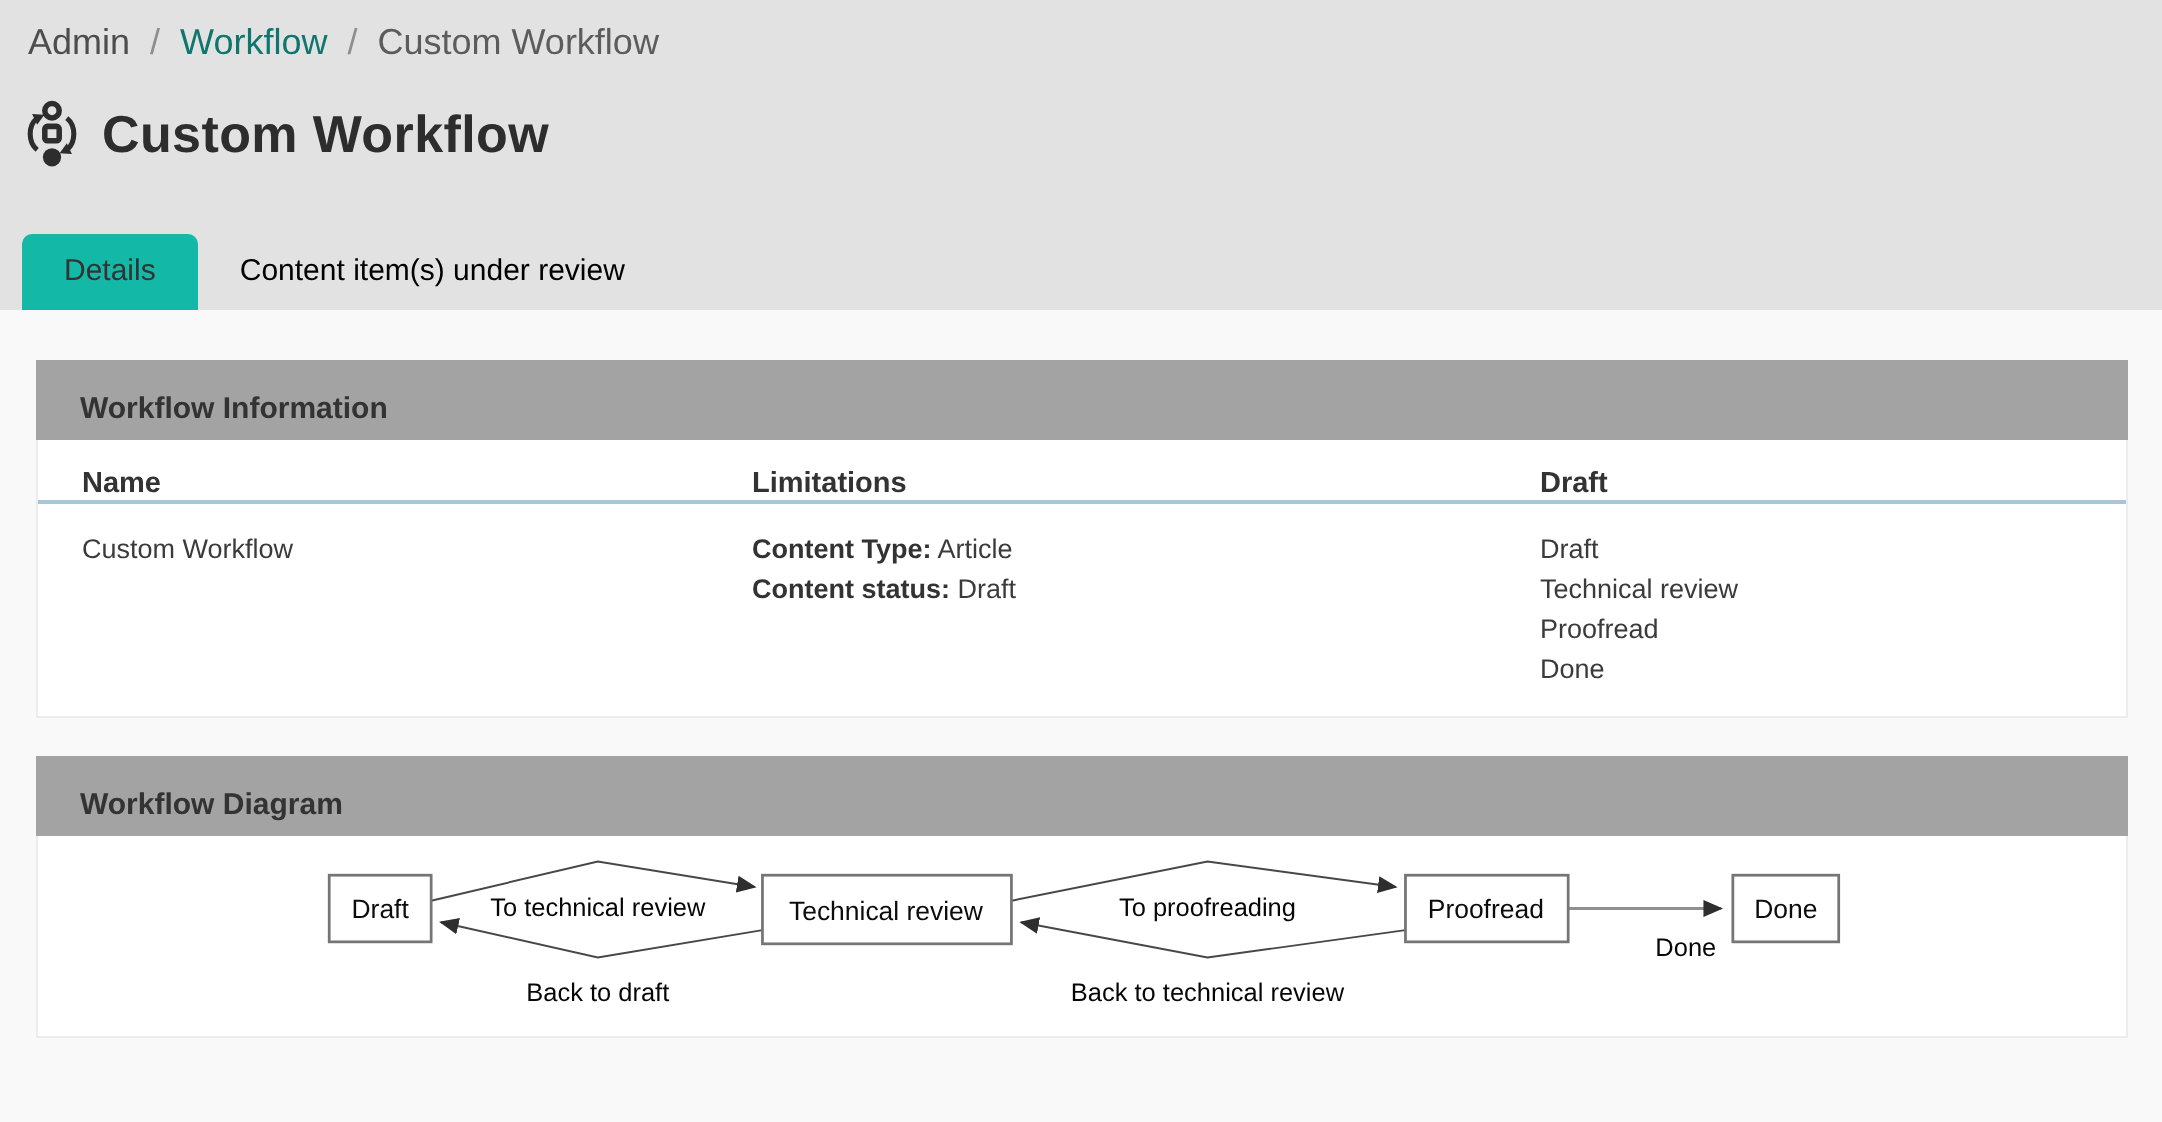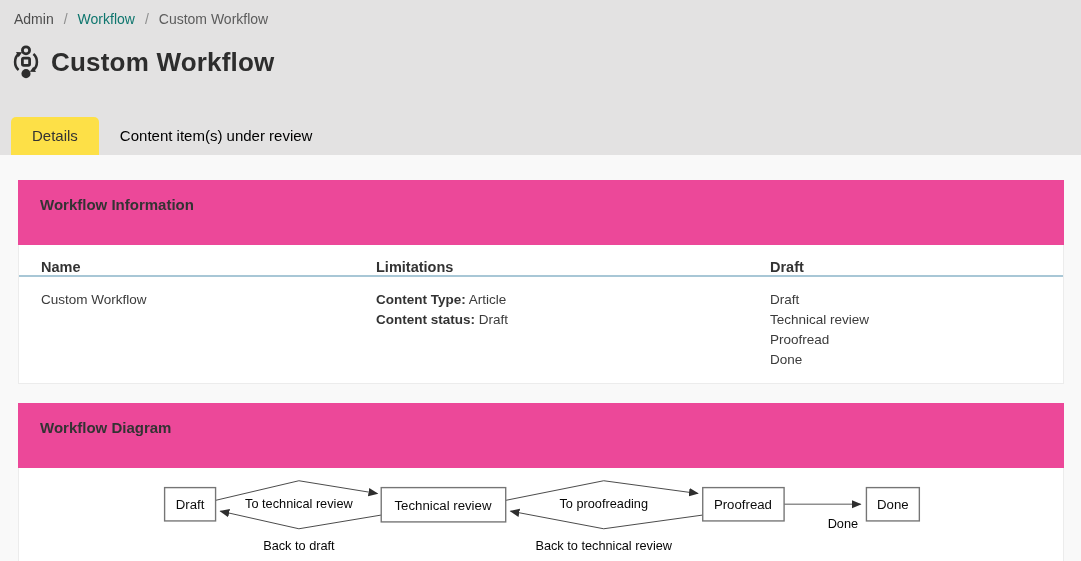--- a/index.html
+++ b/index.html
@@ -14,47 +14,47 @@
 
   
   .topbar {
     background:#e3e2e2;
     height:155px;
     position:relative;
     padding:11px 0 0 14px;
   }
   .breadcrumb {
     display:flex; align-items:center; gap:10px;
-    font-size:14px; color:#4d4d4d;
+    font-size:18px; color:#4d4d4d;
   }
   .breadcrumb .sep { color:#8e8e8e; }
   .breadcrumb .link { color:#0f766e; text-decoration:none; cursor:pointer; }
   .breadcrumb .current { color:#5c5c5c; }
 
   .title-row { display:flex; align-items:center; gap:10px; margin:17px 0 0 -3px; }
   .title-row h1 {
     margin:0; font-size:26px; font-weight:700; color:#2d2d2d; letter-spacing:.2px;
   }
 
   .tabs { position:absolute; left:11px; bottom:0; display:flex; }
   .tab {
     height:38px; line-height:38px; padding:0 21px;
     font-size:15px; color:#000000; cursor:pointer; white-space:nowrap;
   }
   .tab.active {
-    background:#fde047; color:#333;
+    background:#14b8a6; color:#333;
     border-radius:5px 5px 0 0;
   }
 
   
   .content { padding:25px 17px 0 18px; }
   .panel { margin-bottom:19px; }
   .panel-header {
-    background:#ec4899;
-    height:65px; line-height:49px;
+    background:#a3a3a3;
+    height:40px; line-height:49px;
     padding:0 22px;
     font-size:15px; font-weight:700; color:#333;
   }
   .panel-body { background:#fff; border:1px solid #ececec; border-top:none; }
 
   
   .row { display:grid; grid-template-columns:335px 394px 1fr; padding:0 22px; }
   .table-header {
     font-size:14.5px; font-weight:700; color:#333;
     padding-top:14px; padding-bottom:0;

